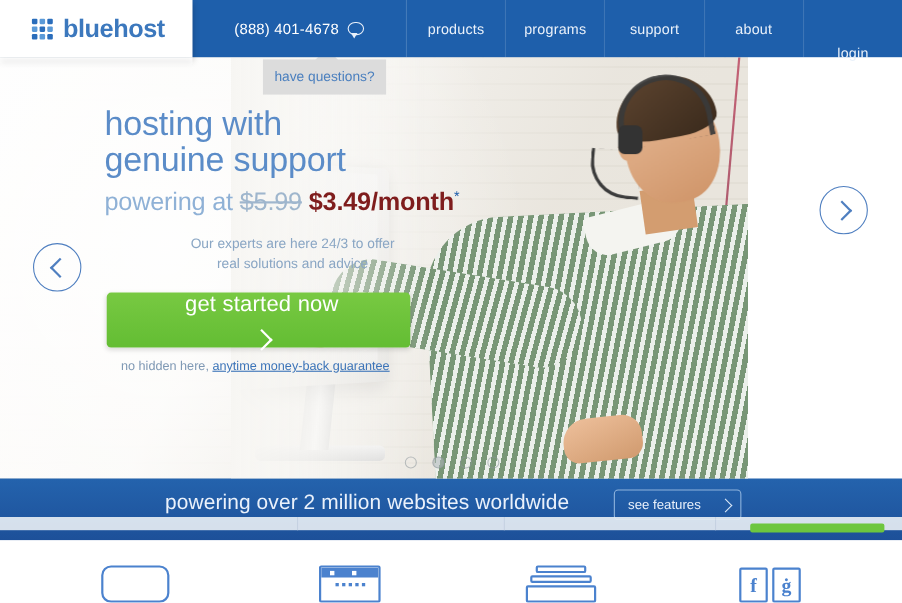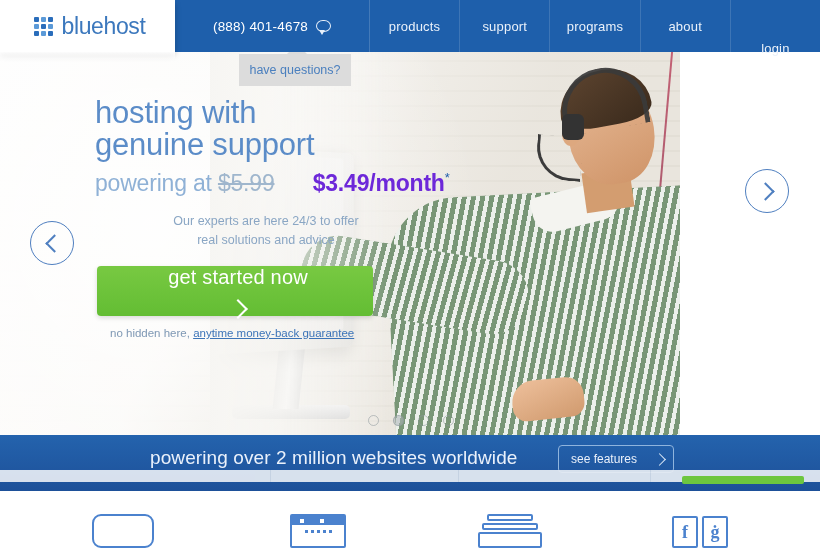--- a/index.html
+++ b/index.html
@@ -23,21 +23,21 @@
   }
   .logo-plate:after{
     content:""; position:absolute; left:0; top:52px; width:175px; height:10px;
     background:linear-gradient(180deg, rgba(255,255,255,.95), rgba(255,255,255,0));
     border-radius:0 0 4px 4px;
   }
   .logo-wrap { display:flex; align-items:center; gap:9px; margin-left:4px; }
   .logo-grid { display:grid; grid-template-columns:repeat(3,5px); grid-template-rows:repeat(3,5px); gap:2px; }
   .logo-grid i { display:block; width:5px; height:5px; background:#2a6dbb; border-radius:1px; }
   .logo-grid i:nth-child(2),.logo-grid i:nth-child(4),.logo-grid i:nth-child(6),.logo-grid i:nth-child(8){ background:#5b9ad8; }
-  .logo-text { font-size:23px; color:#3c78bd; letter-spacing:-0.4px; font-weight:400; }
+  .logo-text { font-size:23px; color:#3c78bd; letter-spacing:-0.4px; font-weight:700; }
 
   .phone-cell {
     position:relative; width:195px; display:flex; align-items:center; justify-content:center; gap:8px;
     color:#ffffff; font-size:13.5px; letter-spacing:0.2px;
     border-right:1px solid rgba(255,255,255,0.17);
     cursor:pointer;
   }
   .chat-bubble { width:15px; height:12px; border:1.4px solid #e8f0fa; border-radius:50%/55%; position:relative; }
   .chat-bubble:after{ content:""; position:absolute; left:2px; bottom:-4px; width:0;height:0;
     border-left:3px solid transparent; border-right:3px solid transparent; border-top:5px solid #e8f0fa; }
@@ -112,21 +112,21 @@
   .man-finger { position:absolute; right:420px; top:222px; width:40px; height:15px; background:linear-gradient(90deg,#e7b68f,#f0c6a3); border-radius:9px; transform:rotate(-4deg); }
   .man-hand2 { position:absolute; right:96px; bottom:16px; width:72px; height:40px; background:linear-gradient(160deg,#eec09c,#d09a6e); border-radius:22px 18px 14px 14px; transform:rotate(-6deg); }
   .photo-fade { position:absolute; left:0; top:0; width:180px; height:100%; background:linear-gradient(90deg,#f7f6f3 0%, rgba(247,246,243,.72) 40%, rgba(247,246,243,0) 100%); }
 
   
   .hero-copy { position:absolute; left:95px; top:45px; width:400px; z-index:10; }
   .h1 { font-size:31px; line-height:1.03; color:#5b8cc8; font-weight:400; letter-spacing:-0.2px; }
   .h1 .l2 { display:block; }
   .h2 { margin-top:9px; font-size:23px; color:#8fb1d6; font-weight:400; letter-spacing:-0.2px; white-space:nowrap; }
   .h2 .old { color:#9fb6cd; text-decoration:line-through; }
-  .h2 .new { color:#6d28d9; font-weight:700;margin-left:32px; }
+  .h2 .new { color:#7f1d1d; font-weight:700; }
   .h2 .star { color:#1f5fab; font-size:13px; vertical-align:super; }
   .sub { margin-top:15px; text-align:center; width:290px; margin-left:26px; color:#8aa6c4; font-size:12.5px; line-height:1.5; }
 
   .cta {
     position:absolute; left:97px; top:266px; width:276px; height:50px;
     background:linear-gradient(180deg,#78c942 0%,#63bd33 100%);
     border-radius:4px; display:flex; align-items:center; justify-content:space-between;
     padding:0 20px 0 26px; cursor:pointer; z-index:12;
     box-shadow:0 2px 5px rgba(0,0,0,0.14);
     flex-direction:column;
@@ -216,24 +216,24 @@
       <div class="phone-cell">
         <span>(888) 401-4678</span>
         <span class="chat-bubble"></span>
       </div>
 
       <div class="nav">
         <div class="nav-item">
             <span>products</span>
           </div>
         <div class="nav-item">
+            <span>programs</span>
+          </div>
+        <div class="nav-item">
             <span>support</span>
-          </div>
-        <div class="nav-item">
-            <span>programs</span>
           </div>
         <div class="nav-item">
             <span>about</span>
           </div>
         <div class="nav-item">
             <span>login</span>
           </div>
       </div>
 
     </div>

